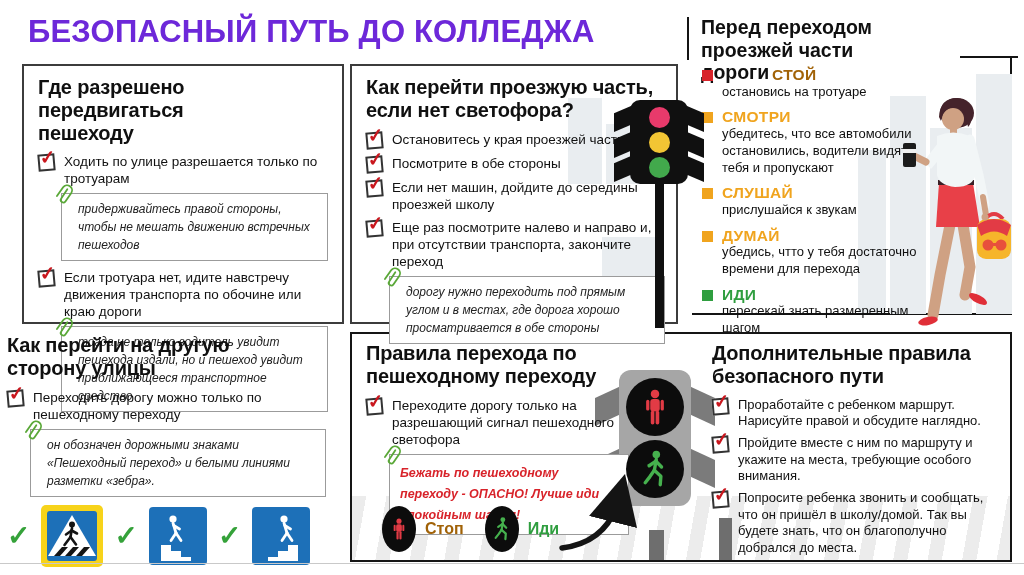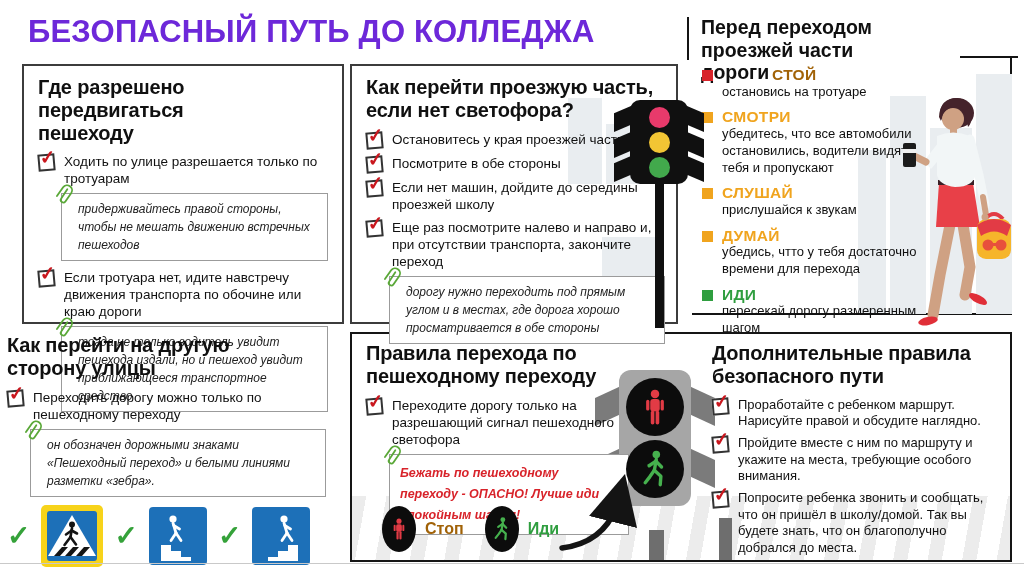--- a/index.html
+++ b/index.html
@@ -173,21 +173,21 @@
       <span class="sq bg-orn"></span>
       <span>
         <div class="step-label c-orn">ДУМАЙ</div>
         <div class="step-desc">убедись, чтто у тебя достаточно времени для перехода</div>
       </span>
     </div>
     <div class="step">
       <span class="sq bg-grn"></span>
       <span>
         <div class="step-label c-grn">ИДИ</div>
-        <div class="step-desc">пересекай дорогу размеренным шагом</div>
+        <div class="step-desc">пересекай знать размеренным шагом</div>
       </span>
     </div>
   </div>
 
   <svg class="abs" style="left:893px;top:75px;z-index:3;" width="126" height="256" viewBox="0 0 126 256">
     <ellipse cx="64" cy="38" rx="17" ry="15" fill="#45232b"></ellipse>
     <circle cx="60" cy="44" r="11" fill="#cfa183"></circle>
     <path d="M46 42 Q47 23 64 23 Q79 25 79 40 Q79 48 75 52 L72 37 Q67 29 57 33 Q49 36 48 46 Z" fill="#45232b"></path>
     <rect x="57" y="52" width="7" height="9" fill="#cfa183"></rect>
     <path d="M70 150 L77 192 L72 220" stroke="#cfa183" stroke-width="11" fill="none" stroke-linecap="round"></path>

